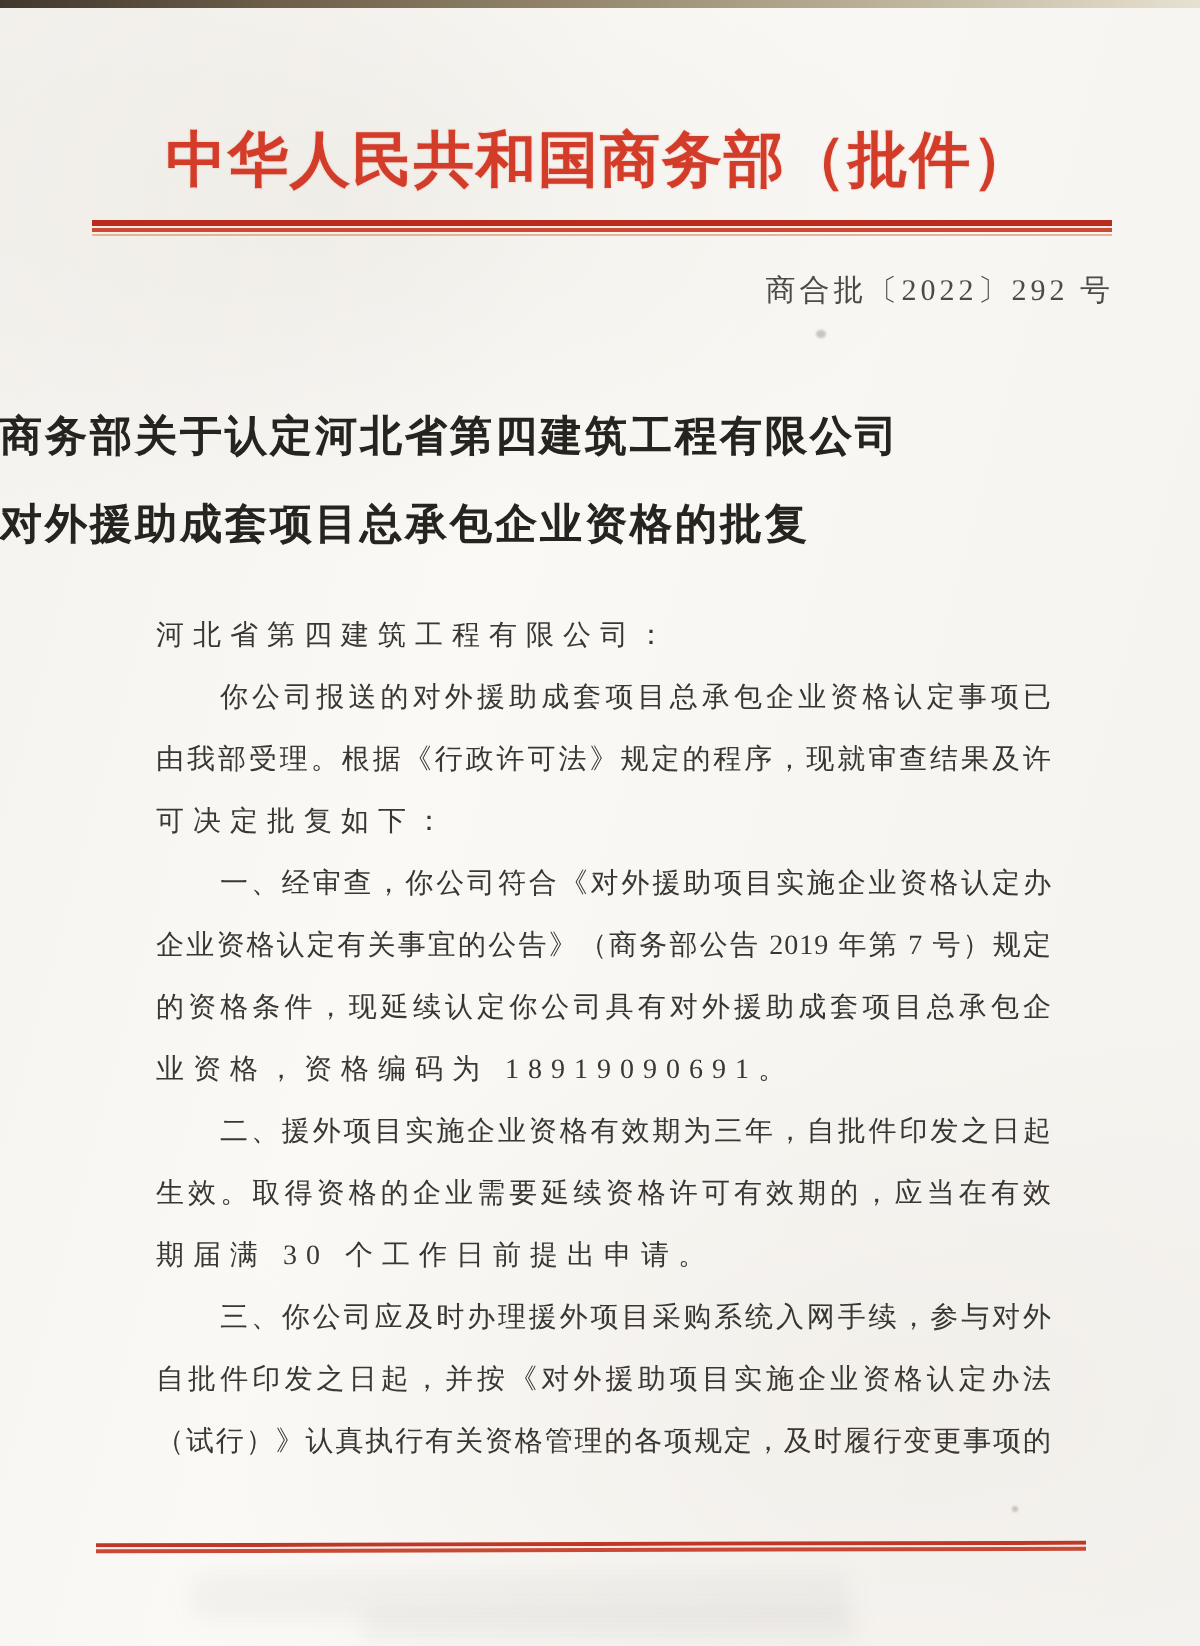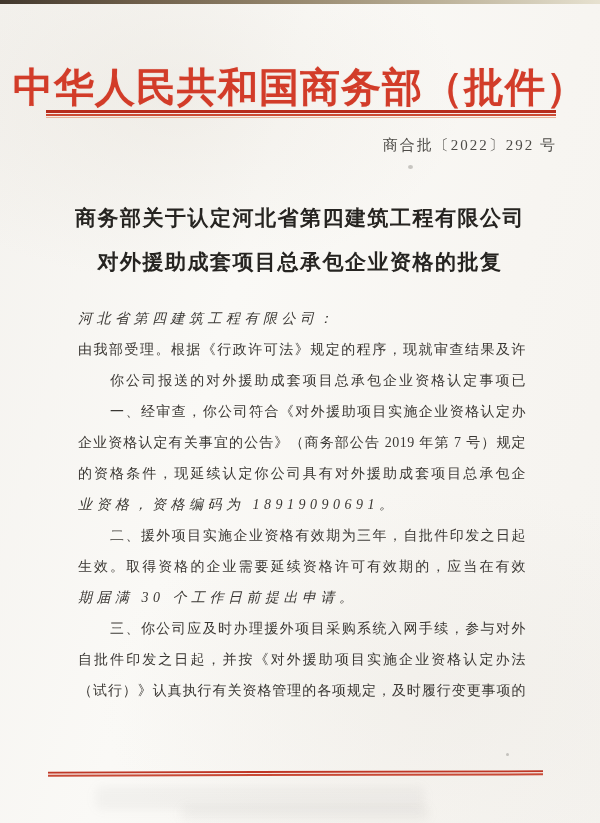--- a/index.html
+++ b/index.html
@@ -19,21 +19,21 @@
       linear-gradient(105deg, #f4f2ee 0%, #faf9f6 38%, #f7f5f1 72%, #f5f3ef 100%);
   }
   .scan-top-edge {
     position: absolute; top: 0; left: 0; width: 100%; height: 4px;
     background: linear-gradient(to right, #2e2318 0%, #5d4c36 22%, #8a7a5e 48%, #b3a78c 72%, #d6cfba 92%, #e5dfcc 100%);
     opacity: 0.9;
   }
   .header-title {
     position: absolute; top: 60px; left: 0; width: 100%;
     text-align: center;
-    font-size: 40px; font-weight: bold;
+    font-size: 30px; font-weight: bold;
     color: #d23c29;
     letter-spacing: 1px;
     text-shadow: 0 0 1px rgba(210,60,41,0.35);
     white-space: nowrap;
   }
   .header-rule {
     position: absolute; top: 110px; left: 46px; width: 510px; height: 8px;
   }
   .header-rule .bar-thick { height: 3px; background: #b72c1c; }
   .header-rule .bar-gap { height: 1px; background: rgba(247,230,225,0.9); }
@@ -41,36 +41,36 @@
   .header-rule .bar-faint { height: 1px; margin-top: 1px; background: #e6a183; opacity: 0.8; }
   .doc-number {
     position: absolute; top: 136px; right: 43px;
     font-size: 15px;
     color: #4d4b47;
     letter-spacing: 2px;
     white-space: nowrap;
   }
   .doc-title {
     position: absolute; top: 196px; left: 0; width: 100%;
-    text-align: center;
+    text-align: left;
     font-size: 21px; font-weight: bold;
     color: #262421;
     line-height: 44px;
     letter-spacing: 1.5px;
     white-space: nowrap;
   }
   .body-text {
     position: absolute; top: 303px; left: 78px; width: 448px;
     font-size: 14px;
     color: #3a3733;
     line-height: 31px;
   }
   .line { letter-spacing: 0.5px; }
   .line.full { text-align: justify; text-align-last: justify; }
-  .line.short { letter-spacing: 4.5px; font-style: italic; }
+  .line.short { letter-spacing: 4.5px; }
   .line.indent { padding-left: 32px; }
   .footer-rule {
     position: absolute; top: 771px; left: 48px; width: 495px; height: 6px;
     transform: rotate(-0.15deg);
   }
   .footer-rule .bar-thick { height: 2px; background: #bf3726; }
   .footer-rule .bar-gap { height: 1px; background: rgba(247,233,228,0.9); }
   .footer-rule .bar-thin { height: 2px; background: #c84a36; }
   .ghost {
     position: absolute; background: rgba(125,122,118,0.06);
@@ -103,22 +103,23 @@
 
   <div class="doc-number">商合批〔2022〕292 号</div>
 
   <div class="doc-title">
     <div>商务部关于认定河北省第四建筑工程有限公司</div>
     <div>对外援助成套项目总承包企业资格的批复</div>
   </div>
 
   <div class="body-text">
     <div class="line short">河北省第四建筑工程有限公司：</div>
+    <div class="line full indent">你公司报送的对外援助成套项目总承包企业资格认定事项已</div>
     <div class="line full">由我部受理。根据《行政许可法》规定的程序，现就审查结果及许</div>
-    <div class="line full indent">你公司报送的对外援助成套项目总承包企业资格认定事项已</div>
+    <div class="line short">可决定批复如下：</div>
     <div class="line full indent">一、经审查，你公司符合《对外援助项目实施企业资格认定办</div>
     <div class="line full">企业资格认定有关事宜的公告》（商务部公告 2019 年第 7 号）规定</div>
     <div class="line full">的资格条件，现延续认定你公司具有对外援助成套项目总承包企</div>
     <div class="line short">业资格，资格编码为 18919090691。</div>
     <div class="line full indent">二、援外项目实施企业资格有效期为三年，自批件印发之日起</div>
     <div class="line full">生效。取得资格的企业需要延续资格许可有效期的，应当在有效</div>
     <div class="line short">期届满 30 个工作日前提出申请。</div>
     <div class="line full indent">三、你公司应及时办理援外项目采购系统入网手续，参与对外</div>
     <div class="line full">自批件印发之日起，并按《对外援助项目实施企业资格认定办法</div>
     <div class="line full">（试行）》认真执行有关资格管理的各项规定，及时履行变更事项的</div>

